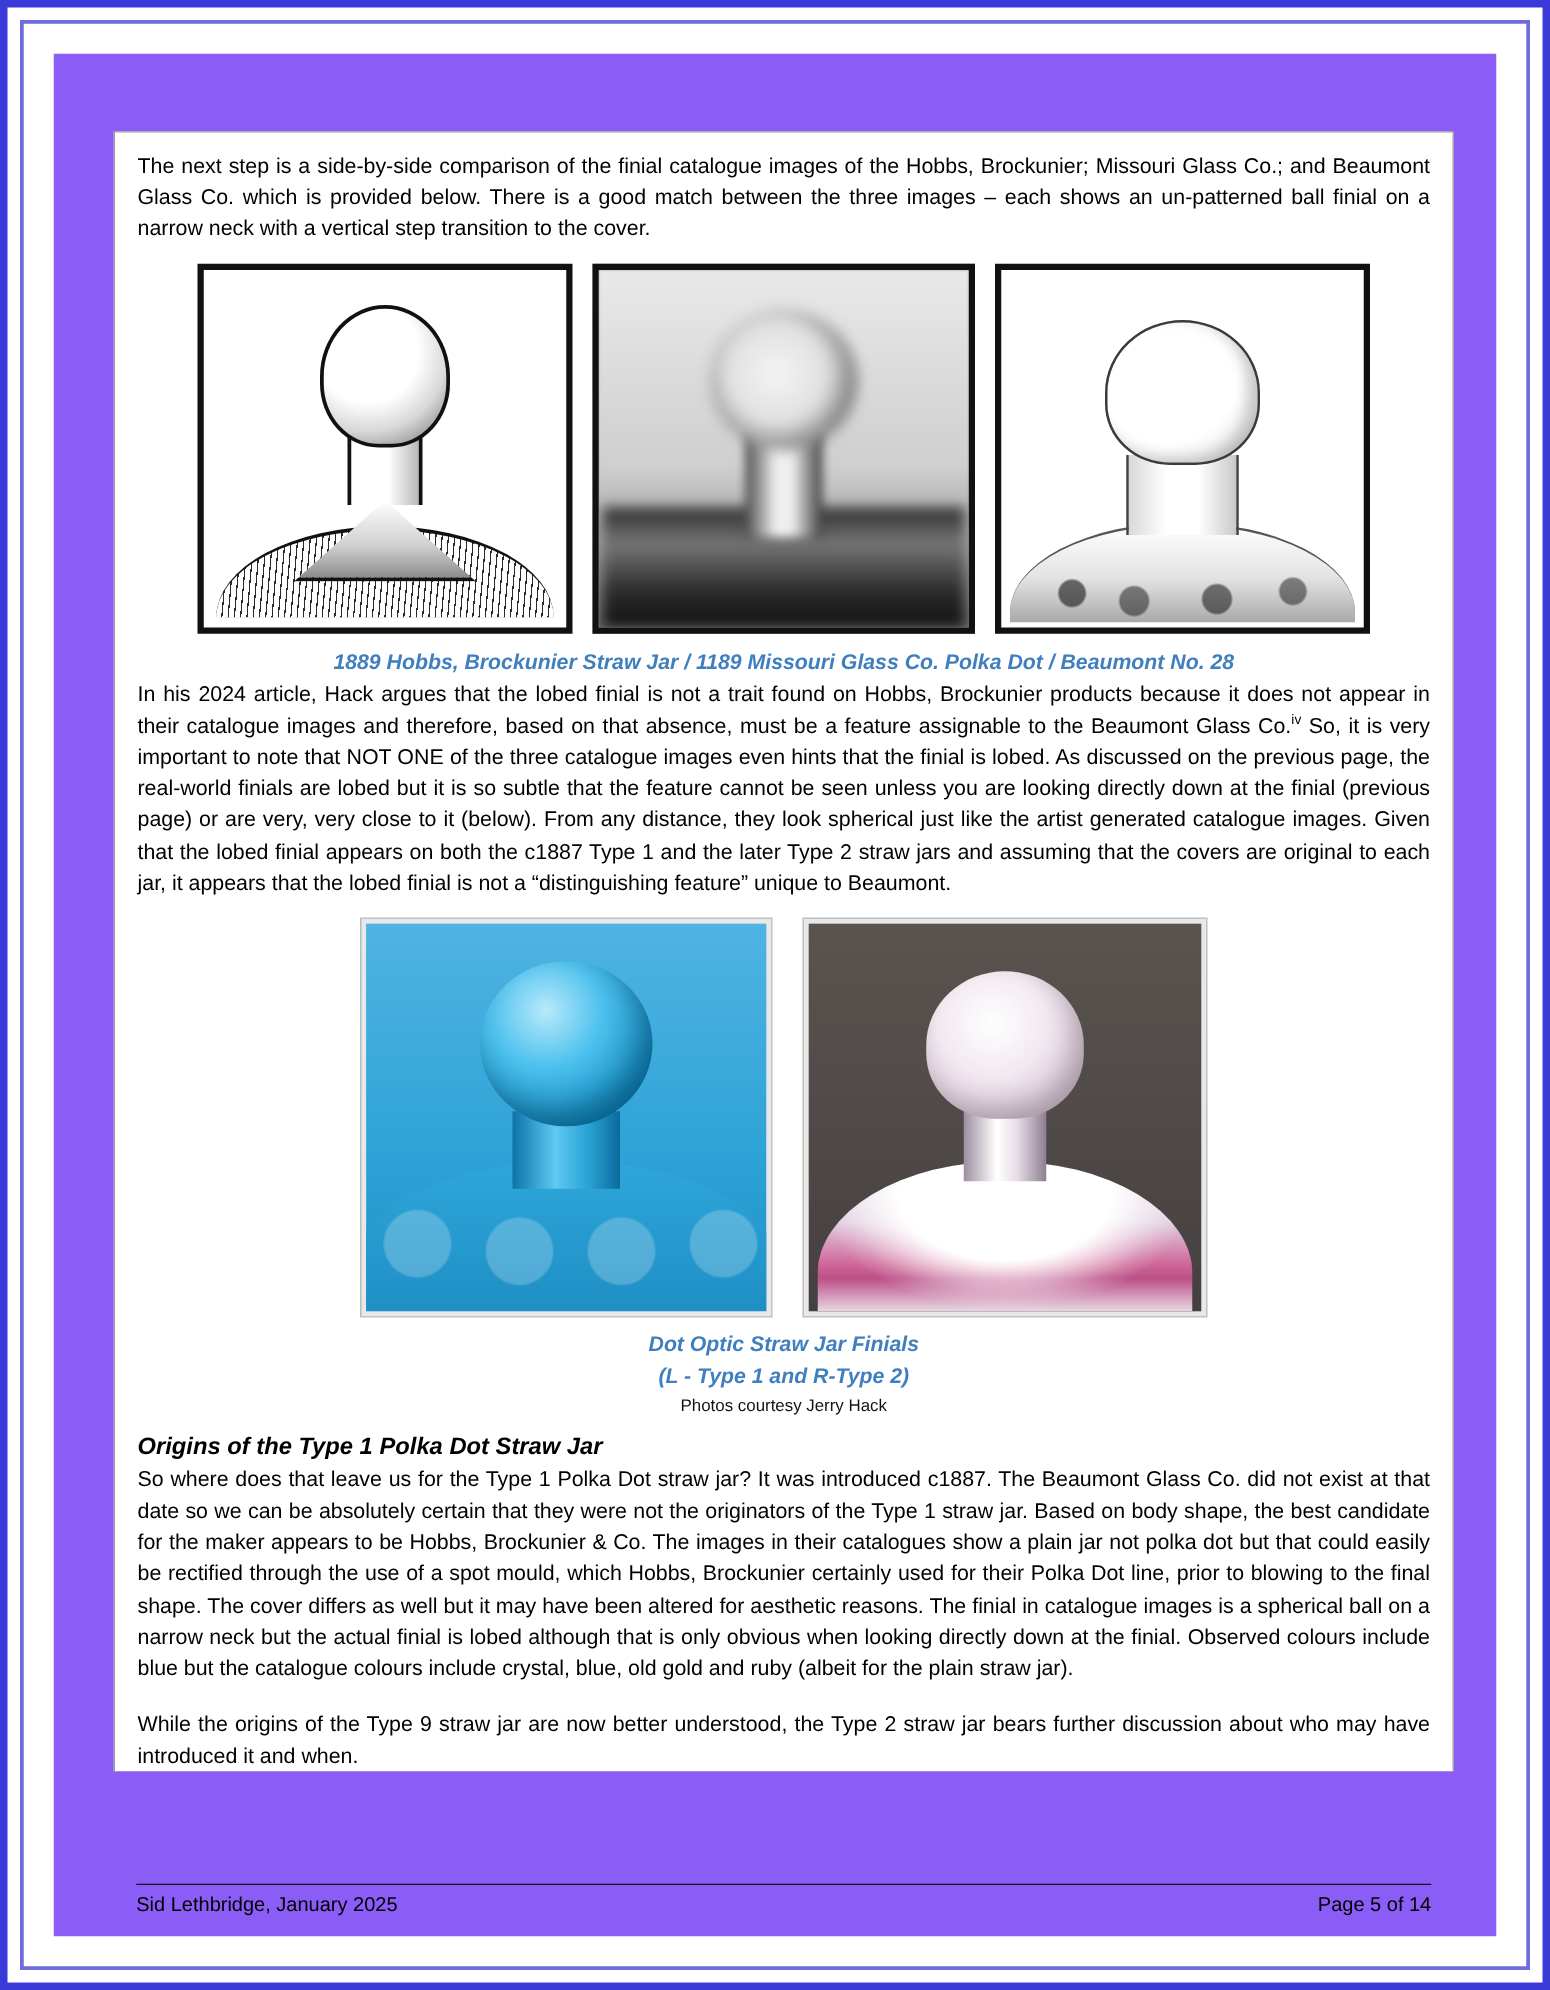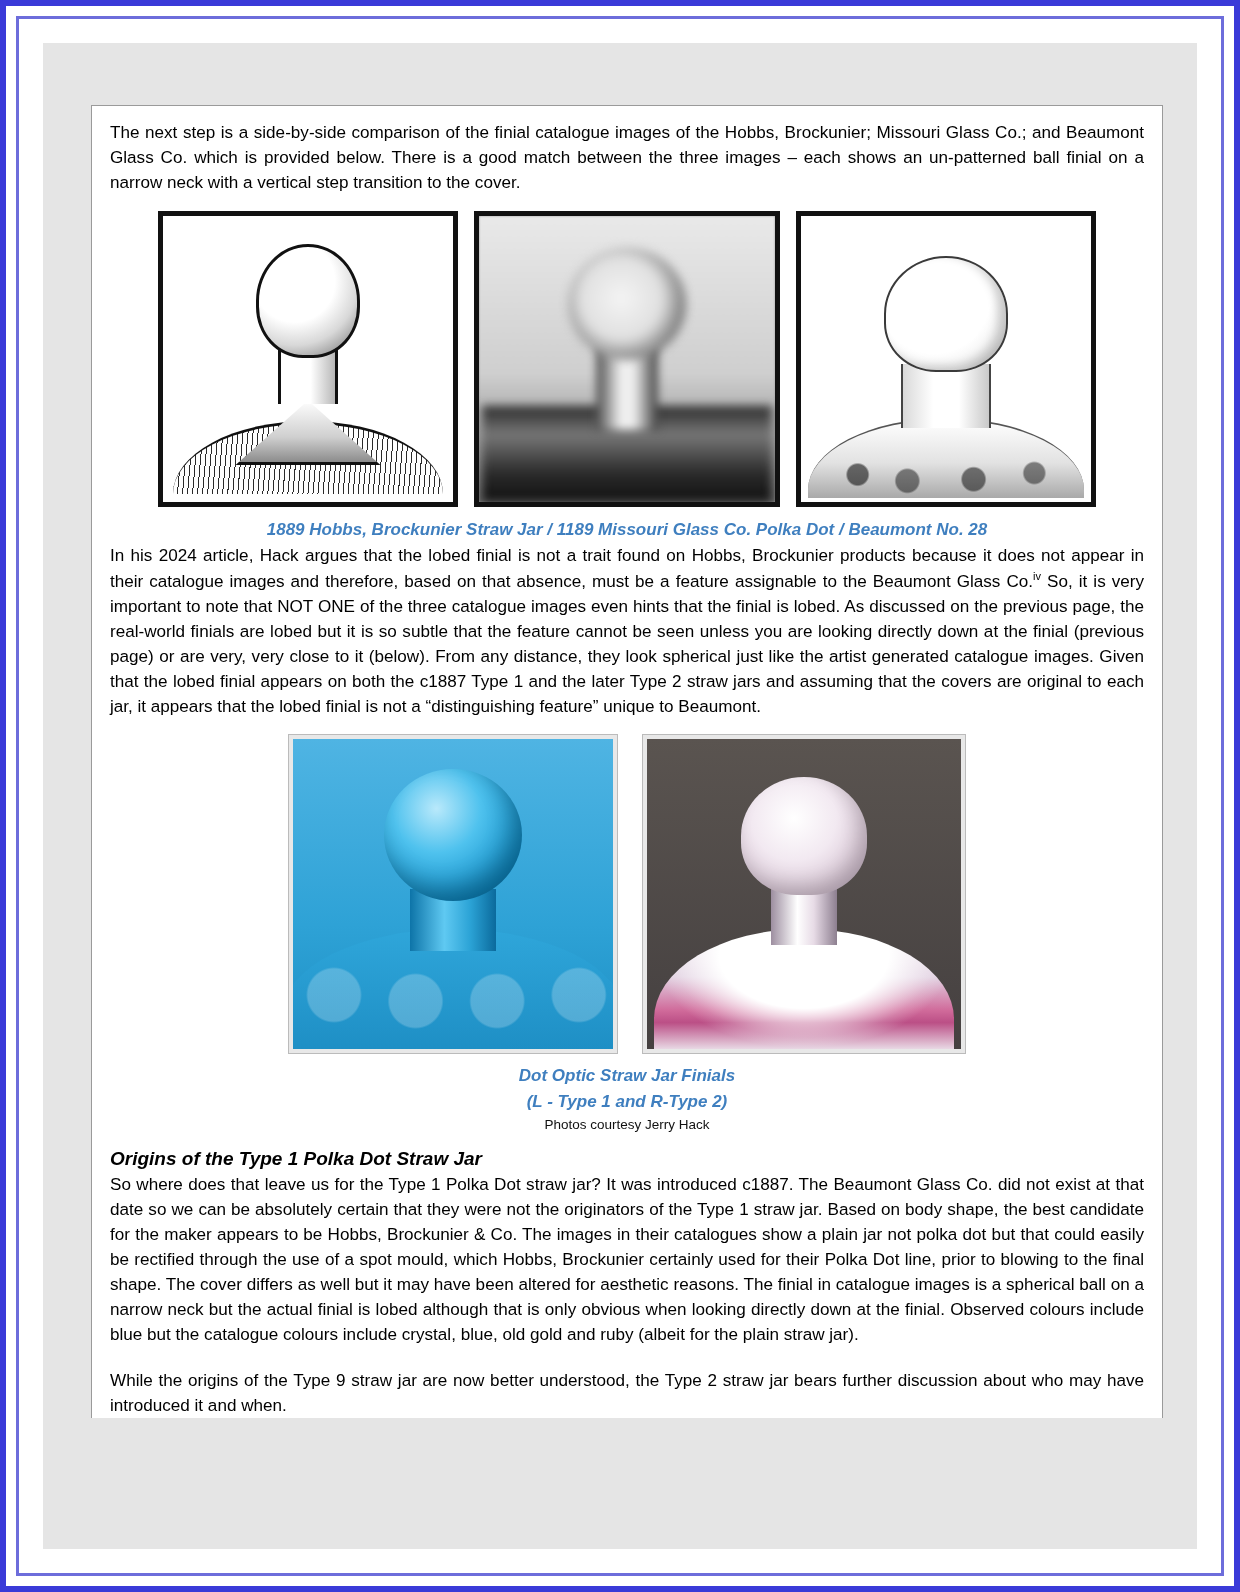--- a/index.html
+++ b/index.html
@@ -28,21 +28,21 @@
     left: 10px; top: 10px;
     right: 10px; bottom: 10px;
     box-sizing: border-box;
     border: 3px solid #6d6ddb;
     background: #ffffff;
   }
   .page-sheet {
     position: absolute;
     left: 24px; top: 24px;
     right: 24px; bottom: 24px;
-    background: #e5e5e5;
+    background: #8b5cf6;
   }
 
   
   .doc-box {
     position: absolute;
     left: 48px;
     top: 62px;
     width: 1072px;
     box-sizing: border-box;
     border: 1px solid #9a9a9a;
@@ -346,16 +346,23 @@
         <h2 class="section-head">Origins of the Type 1 Polka Dot Straw Jar</h2>
 
         <p class="body-text">So where does that leave us for the Type 1 Polka Dot straw jar?  It was introduced c1887.  The Beaumont Glass Co. did not exist at that date so we can be absolutely certain that they were not the originators of the Type 1 straw jar.  Based on body shape, the best candidate for the maker appears to be Hobbs, Brockunier &amp; Co.  The images in their catalogues show a plain jar not polka dot but that could easily be rectified through the use of a spot mould, which Hobbs, Brockunier certainly used for their Polka Dot line, prior to blowing to the final shape.  The cover differs as well but it may have been altered for aesthetic reasons. The finial in catalogue images is a spherical ball on a narrow neck but the actual finial is lobed although that is only obvious when looking directly down at the finial.  Observed colours include blue but the catalogue colours include crystal, blue, old gold and ruby (albeit for the plain straw jar).</p>
 
         <div class="spacer-line"></div>
 
         <p class="body-text">While the origins of the Type 9 straw jar are now better understood, the Type 2 straw jar bears further discussion about who may have introduced it and when.</p>
 
       </div>
 
+      <div class="footer">
+        <div class="footer-rule"></div>
+        <div class="footer-row">
+          <span>Sid Lethbridge, January 2025</span>
+          <span>Page 5 of 14</span>
+        </div>
+      </div>
 
     </div>
   </div>
 </div>
 
 </body></html>

